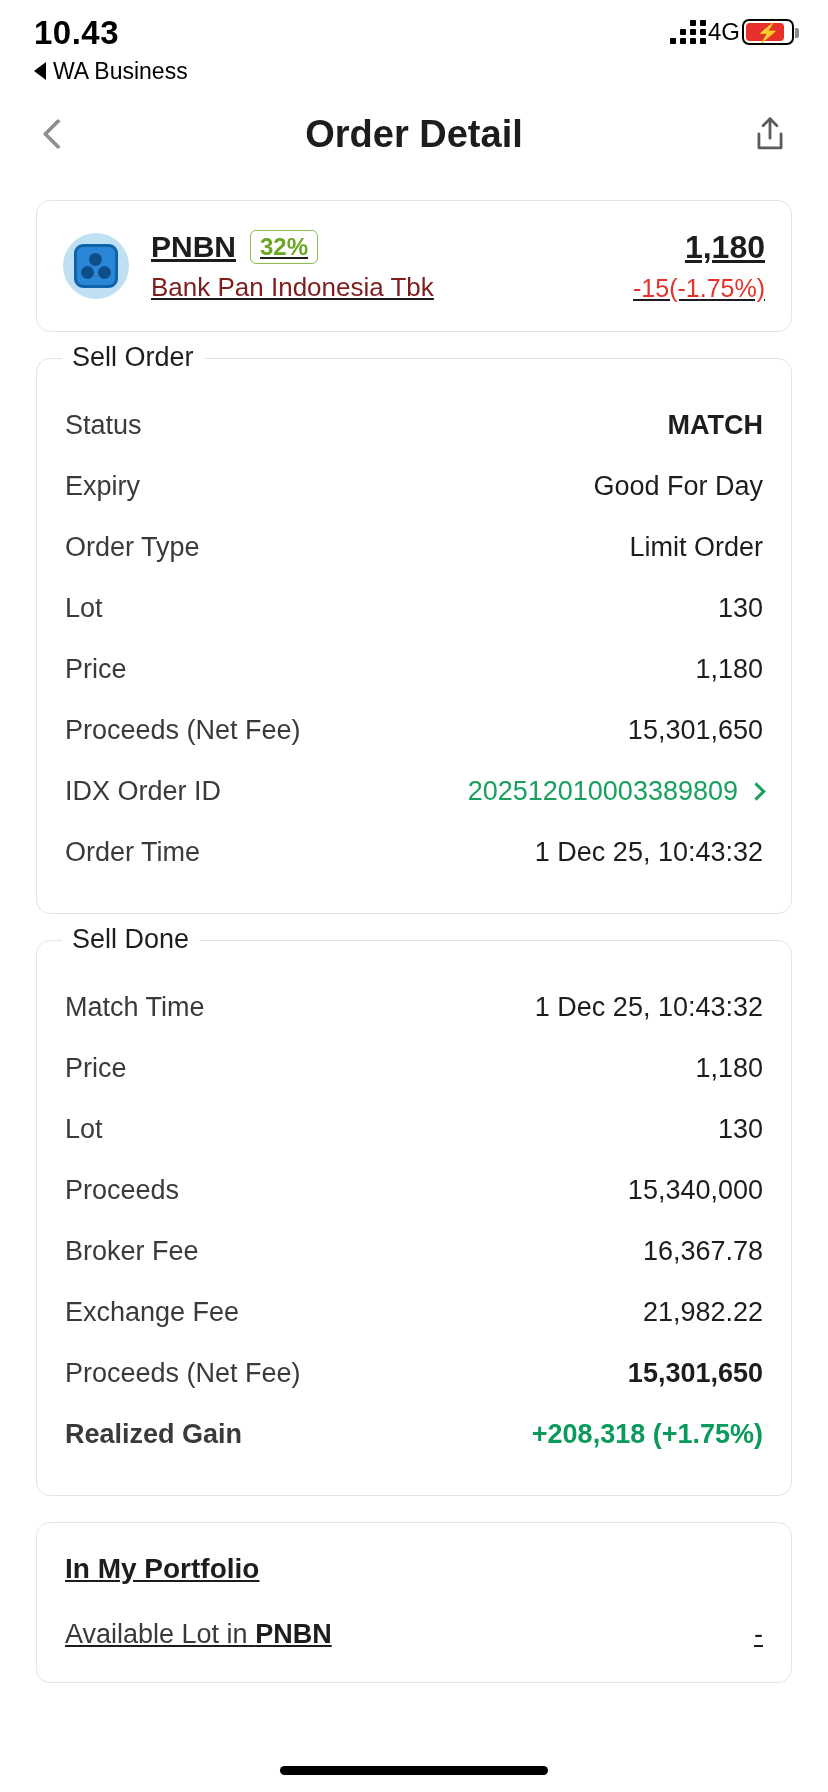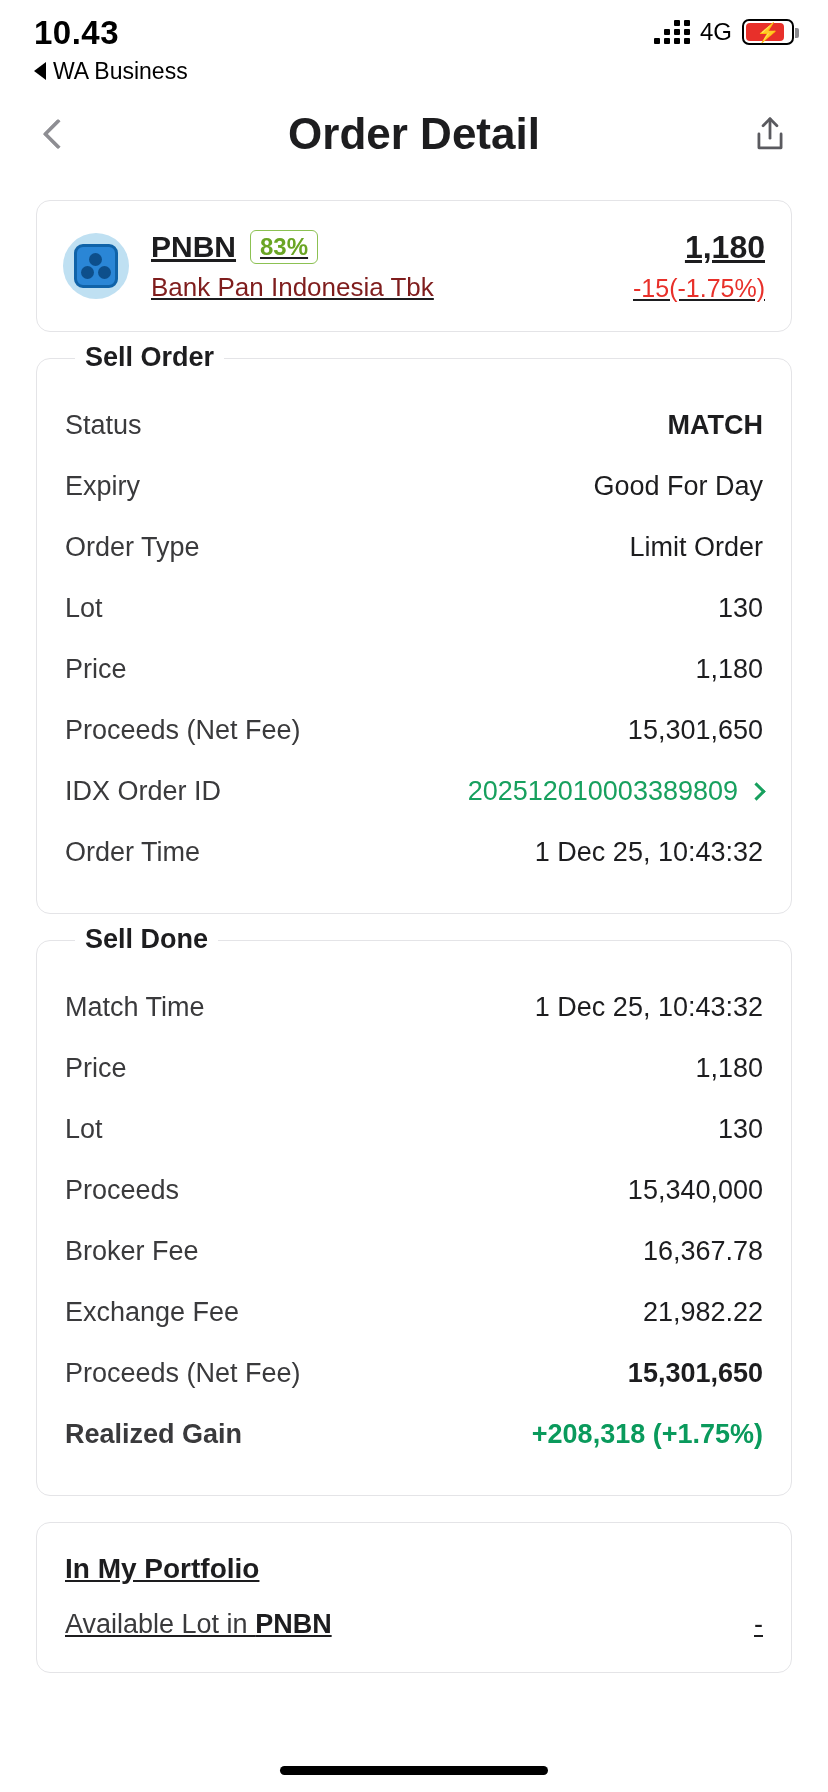--- a/index.html
+++ b/index.html
@@ -46,21 +46,21 @@
   }
   .tri-left {
     width: 0; height: 0;
     border-top: 9px solid transparent;
     border-bottom: 9px solid transparent;
     border-right: 12px solid #000;
   }
   .status-right {
     display: flex;
     align-items: center;
-    gap: 10px;
+    gap: 2px;
     padding-top: 4px;
   }
   .signal { display: flex; align-items: flex-end; gap: 4px; height: 24px; }
   .sig-col { display: flex; flex-direction: column; justify-content: flex-end; gap: 3px; }
   .dot { width: 6px; height: 6px; background: #000; border-radius: 1px; }
   .net-label { font-size: 24px; font-weight: 500; color: #000; }
   .battery {
     position: relative;
     width: 52px; height: 26px;
     border: 2.5px solid #000;
@@ -109,21 +109,21 @@
     width: 22px; height: 22px;
     border-left: 4px solid #8e8e93;
     border-bottom: 4px solid #8e8e93;
     transform: rotate(45deg);
     border-radius: 2px;
   }
   .nav-title {
     position: absolute;
     left: 0; right: 0;
     text-align: center;
-    font-size: 44px;
+    font-size: 38px;
     font-weight: 700;
     color: #1d1d1f;
     pointer-events: none;
   }
   .nav-share {
     margin-left: auto;
     width: 44px; height: 44px;
     display: flex; align-items: center; justify-content: center;
   }
 
@@ -193,25 +193,25 @@
   
   .sect {
     position: relative;
     border: 1px solid #e4e4e7;
     border-radius: 14px;
     padding: 36px 28px 30px 28px;
   }
   .sect-title {
     position: absolute;
     top: -17px;
-    left: 38px;
+    left: 25px;
     background: #fff;
     padding: 0 10px;
     font-size: 27px;
-    font-weight: 700;
+    font-weight: 400;
     color: #1d1d1f;
   }
   .rows { display: flex; flex-direction: column; }
   .row {
     display: flex;
     justify-content: space-between;
     padding: 15px 0;
     gap: 16px;
   }
   .row .k { font-size: 27px; color: #3a3a3c; }
@@ -232,21 +232,21 @@
     border-top: 3px solid #17a05e;
     transform: rotate(45deg);
   }
 
   
   .portfolio {
     border: 1px solid #e4e4e7;
     border-radius: 14px;
     padding: 30px 28px;
   }
-  .portfolio-title { font-size: 28px; font-weight: 700; margin-bottom: 14px; }
+  .portfolio-title { font-size: 28px; font-weight: 700; margin-bottom: 24px; }
   .port-row {
     display: flex; align-items: center; justify-content: space-between;
     padding: 10px 0 2px 0;
   }
   .port-row .k { font-size: 27px; color: #3a3a3c; }
   .port-row .k b { font-weight: 700; color: #1d1d1f; }
   .port-row .v { font-size: 27px; color: #1d1d1f; }
 
   
   .home-ind {
@@ -322,21 +322,21 @@
       <div class="logo">
         <div class="logo-inner">
           <span class="s1"></span>
             <span class="s2"></span>
             <span class="s3"></span>
         </div>
       </div>
       <div class="stock-mid">
         <div class="stock-row1">
           <span class="stock-code">PNBN</span>
-          <span class="pct-badge">83%</span>
+          <span class="pct-badge">32%</span>
         </div>
         <div class="stock-name">Bank Pan Indonesia Tbk</div>
       </div>
       <div class="stock-right">
         <div class="stock-price">1,180</div>
         <div class="stock-change">-15(-1.75%)</div>
       </div>
     </div>
 
     <div class="sect">

